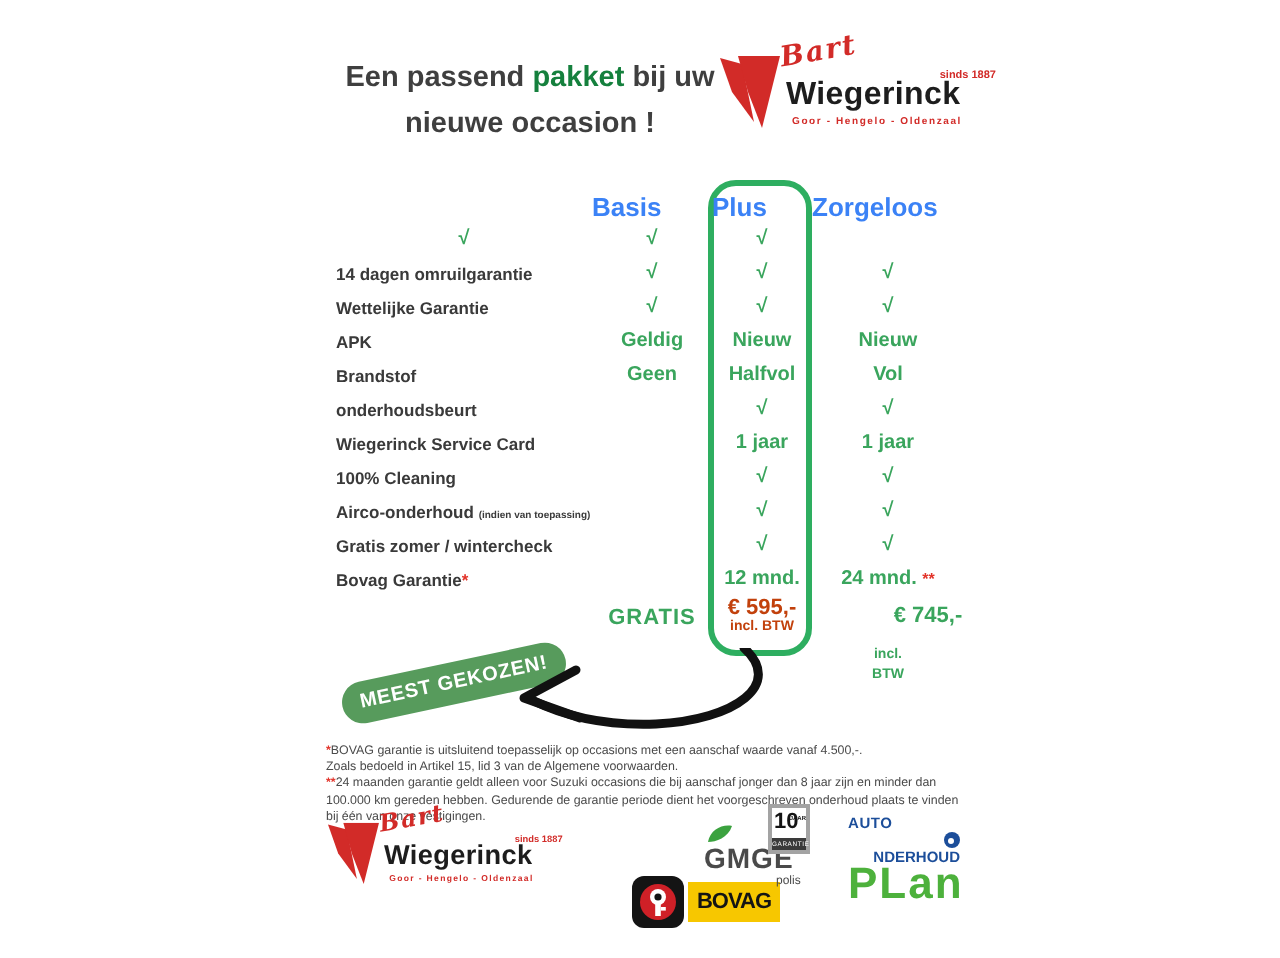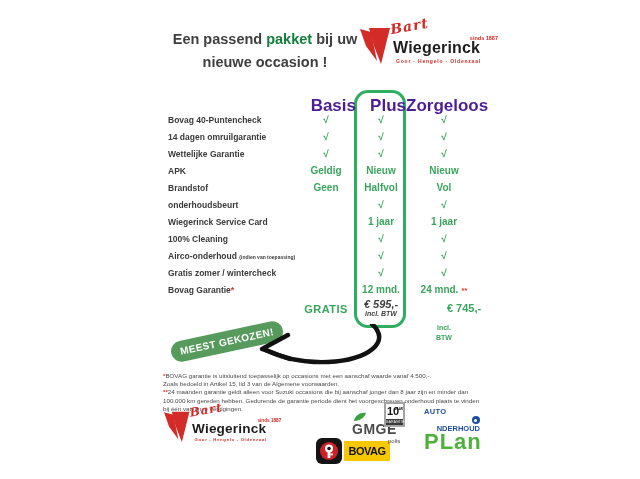--- a/index.html
+++ b/index.html
@@ -25,33 +25,33 @@
   .brand .bname { position:absolute; left:33px; top:15px; font-size:16px; font-weight:bold;
                   color:#1d1d1d; letter-spacing:0.2px; }
   .brand .cities { position:absolute; left:36px; top:34px; font-size:5px; font-weight:bold;
                    color:#d22b28; letter-spacing:0.8px; }
 
   
   .plusbox { position:absolute; left:354px; top:90px; width:52px; height:238px;
              border:3px solid #2eae60; border-radius:14px; background:transparent; }
   .thead { position:absolute; left:168px; top:96px; width:314px; display:grid;
            grid-template-columns:128px 60px 50px 76px; }
-  .thead div { text-align:right; font-size:17px; font-weight:bold; color:#4c1d95; }
+  .thead div { text-align:left; font-size:13px; font-weight:bold; color:#3b82f6; }
   .tbody { position:absolute; left:168px; top:111px; width:314px; }
   .trow { display:grid; grid-template-columns:128px 60px 50px 76px; height:17px; align-items:center; }
   .tlabel { font-size:8.5px; font-weight:bold; color:#3a3a3a; white-space:nowrap; }
   .tlabel .note { font-size:5px; font-weight:bold; color:#3a3a3a; }
   .tlabel .star, .redstar { color:#e23228; font-weight:bold; }
   .tcell { text-align:center; font-size:10px; font-weight:600; color:#3aa55d; white-space:nowrap; }
   .tcell .redstar { font-size:8px; }
 
   
   .price-basis { position:absolute; left:296px; top:303px; width:60px; text-align:center;
                  font-size:11px; font-weight:700; color:#3aa55d; letter-spacing:0.5px; }
-  .price-plus { position:absolute; left:356px; top:298px; width:50px; text-align:center; color:#404040;font-style:italic; }
+  .price-plus { position:absolute; left:356px; top:298px; width:50px; text-align:center; color:#c2410c; }
   .price-plus .amt { font-size:11px; font-weight:bold; }
   .price-plus .nt  { font-size:7px; font-weight:bold; }
   .price-zorg { position:absolute; left:406px; top:298px; width:76px; text-align:center; color:#3aa55d; }
   .price-zorg .amt { font-size:11px; font-weight:bold;padding-left:40px; }
   .price-zorg .nt  { font-size:7px; font-weight:bold; }
 
   
   .badge { position:absolute; left:170px; top:331px; width:114px; height:21px;
            background:#579b5c; border-radius:11px; transform:rotate(-12deg);
            display:flex; align-items:center; justify-content:center;
@@ -114,21 +114,20 @@
 
   <div class="thead">
     <div></div>
     <div>Basis</div>
     <div>Plus</div>
     <div>Zorgeloos</div>
   </div>
 
   <div class="tbody">
     <div class="trow">
-      <div class="tlabel">Bovag 40-Puntencheck</div>
       <div class="tcell">√</div>
       <div class="tcell">√</div>
       <div class="tcell">√</div>
     </div>
     <div class="trow">
       <div class="tlabel">14 dagen omruilgarantie</div>
       <div class="tcell">√</div>
       <div class="tcell">√</div>
       <div class="tcell">√</div>
     </div>

